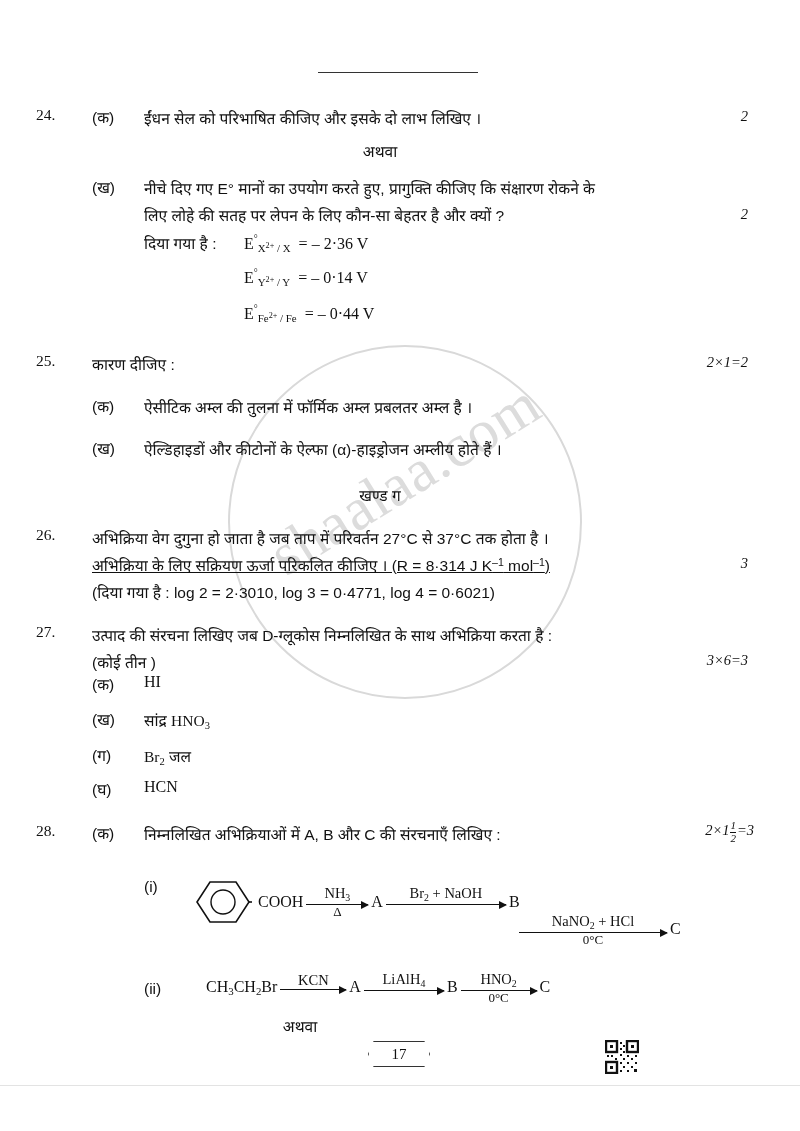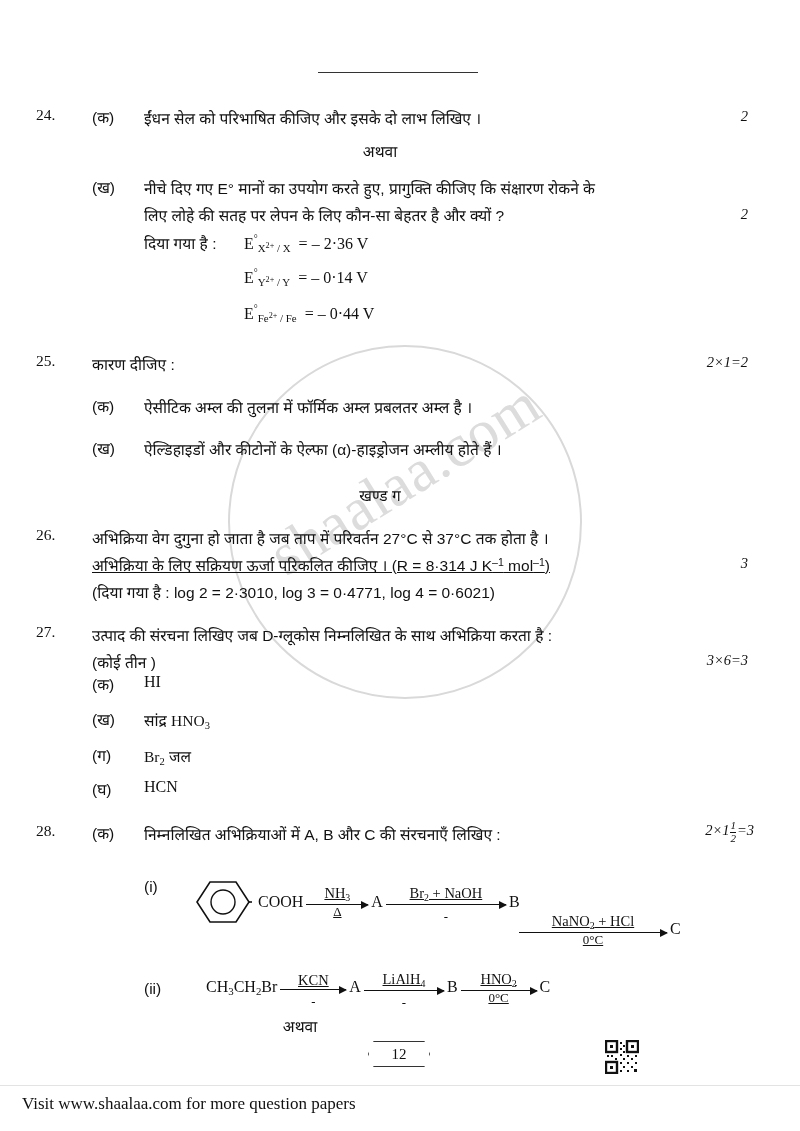--- a/index.html
+++ b/index.html
@@ -121,21 +121,20 @@
     font-family: "Liberation Serif", serif;
     font-size: 16px;
     white-space: nowrap;
   }
   .arrow-box {
     display: inline-block;
     position: relative;
     vertical-align: middle;
     text-align: center;
     margin: 0 3px;
-    text-decoration: underline;
   }
   .arrow-above {
     display: block;
     font-size: 14.5px;
     line-height: 1.05;
     padding: 0 6px;
     white-space: nowrap;
   }
   .arrow-line {
     display: block;
@@ -351,21 +350,21 @@
       </span><span>C</span>
     </div>
 
     <div class="center-word" style="left:140px; top:1015px; width:320px;">अथवा</div>
 
   </div>
 
   <div class="footer-left">56/3/3</div>
   <div class="page-badge">
     <span class="hex"></span>
-    <span>12</span>
+    <span>17</span>
   </div>
 
   <div class="qr">
     <svg width="34" height="34" viewBox="0 0 34 34">
       <rect x="0" y="0" width="34" height="34" fill="#fff"></rect>
       <rect x="1" y="1" width="11" height="11" fill="none" stroke="#111" stroke-width="2.4"></rect>
       <rect x="22" y="1" width="11" height="11" fill="none" stroke="#111" stroke-width="2.4"></rect>
       <rect x="1" y="22" width="11" height="11" fill="none" stroke="#111" stroke-width="2.4"></rect>
       <rect x="5" y="5" width="3" height="3" fill="#111"></rect>
       <rect x="26" y="5" width="3" height="3" fill="#111"></rect>
@@ -387,15 +386,14 @@
       <rect x="30" y="22" width="2" height="2" fill="#111"></rect>
       <rect x="18" y="26" width="2" height="2" fill="#111"></rect>
       <rect x="22" y="30" width="2" height="2" fill="#111"></rect>
       <rect x="29" y="29" width="3" height="3" fill="#111"></rect>
       <rect x="15" y="22" width="2" height="2" fill="#111"></rect>
       <rect x="15" y="30" width="2" height="2" fill="#111"></rect>
     </svg>
   </div>
 
   <div class="bottom-bar"></div>
-  <div class="bottom-text">Visit www.shaalaa.com for more question papers</div>
 
 </div>
 
 </body></html>

